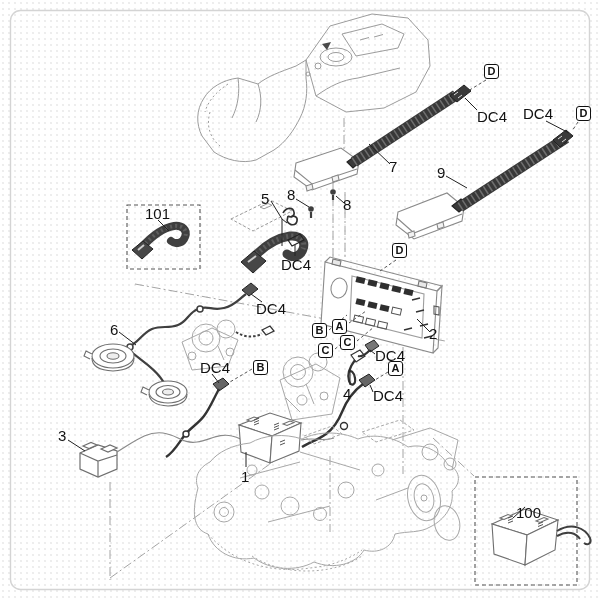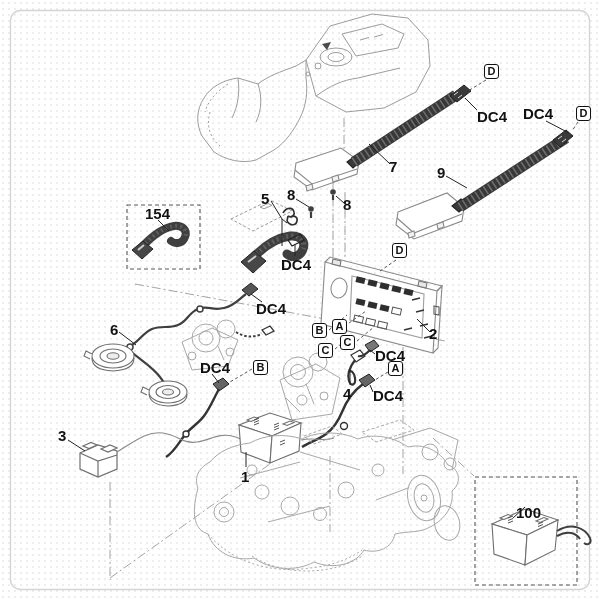--- a/index.html
+++ b/index.html
@@ -6,21 +6,21 @@
   .stage{
     position:relative;width:600px;height:600px;overflow:hidden;
     background-color:#ffffff;
     background-image:radial-gradient(circle,#ededed 0.7px,transparent 0.9px);
     background-size:6px 6px;
     font-family:"Liberation Sans",sans-serif;
   }
   .stage svg{position:absolute;left:0;top:0;}
   .lbl{
     position:absolute;font-family:"Liberation Sans",sans-serif;
-    font-weight:bold;font-size:15px;line-height:1;color:#111;white-space:nowrap;
+    font-weight:normal;font-size:15px;line-height:1;color:#111;white-space:nowrap;
   }
   .tag{
     position:absolute;width:13px;height:13px;border:1.7px solid #111;border-radius:3px;
     background:#fff;font-family:"Liberation Sans",sans-serif;font-weight:bold;
     font-size:11px;line-height:13px;text-align:center;color:#111;
   }
 </style>
 </head>
 <body>
 
@@ -307,21 +307,21 @@
   <div class="lbl" style="left:389px;top:159px;">7</div>
   <div class="lbl" style="left:437px;top:165px;">9</div>
   <div class="lbl" style="left:287px;top:187px;">8</div>
   <div class="lbl" style="left:343px;top:197px;">8</div>
   <div class="lbl" style="left:261px;top:191px;">5</div>
   <div class="lbl" style="left:429px;top:326px;">2</div>
   <div class="lbl" style="left:343px;top:386px;">4</div>
   <div class="lbl" style="left:110px;top:322px;">6</div>
   <div class="lbl" style="left:58px;top:428px;">3</div>
   <div class="lbl" style="left:241px;top:469px;">1</div>
-  <div class="lbl" style="left:145px;top:206px;">154</div>
+  <div class="lbl" style="left:145px;top:206px;">101</div>
   <div class="lbl" style="left:516px;top:505px;">100</div>
 
   <div class="lbl" style="left:477px;top:109px;">DC4</div>
   <div class="lbl" style="left:523px;top:106px;">DC4</div>
   <div class="lbl" style="left:281px;top:257px;">DC4</div>
   <div class="lbl" style="left:256px;top:301px;">DC4</div>
   <div class="lbl" style="left:200px;top:360px;">DC4</div>
   <div class="lbl" style="left:375px;top:348px;">DC4</div>
   <div class="lbl" style="left:373px;top:388px;">DC4</div>
 

